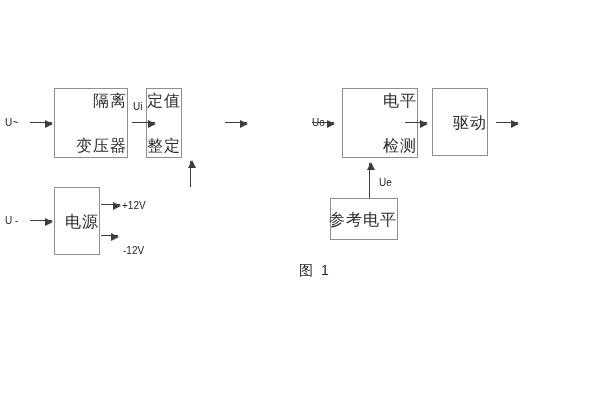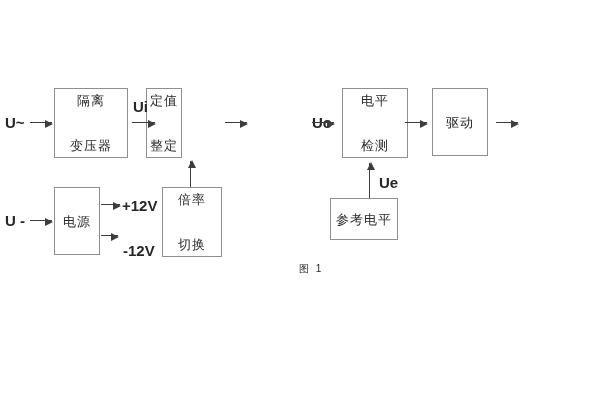--- a/index.html
+++ b/index.html
@@ -4,73 +4,69 @@
 <style>
   html,body { margin:0; padding:0; background:#ffffff; }
   .stage {
     position:relative; width:600px; height:400px; background:#ffffff;
     font-family:"Liberation Sans","DejaVu Sans",sans-serif; color:#2a2a2a;
     overflow:hidden;
   }
   .box {
     position:absolute; box-sizing:border-box;
     border:1px solid #8f8f8f; background:#ffffff;
-    display:flex; flex-direction:column; align-items:center; justify-content:center;
-    gap:32px; font-size:13px; letter-spacing:1px;
+    display:flex; flex-direction:column; align-items:flex-end; justify-content:center;
+    gap:32px; font-size:16px; letter-spacing:1px;
   }
   .box .bl { line-height:13px; white-space:nowrap; }
-  .sig { position:absolute; font-size:15px; line-height:14px; white-space:pre; color:#262626;font-weight:bold; }
+  .sig { position:absolute; font-size:10px; line-height:14px; white-space:pre; color:#262626; }
   
   .ah { position:absolute; height:0; border-top:1.5px solid #3d3d3d; }
   .ah::after {
     content:""; position:absolute; right:-1px; top:-3.3px; width:0; height:0;
     border-left:8px solid #3d3d3d; border-top:4px solid transparent; border-bottom:4px solid transparent;
   }
   
   .av { position:absolute; width:0; border-left:1.5px solid #3d3d3d; }
   .av::after {
     content:""; position:absolute; top:-1px; left:-3.3px; width:0; height:0;
     border-bottom:8px solid #3d3d3d; border-left:4px solid transparent; border-right:4px solid transparent;
   }
-  .caption { position:absolute; font-size:10px; letter-spacing:2px; color:#262626; white-space:pre; }
+  .caption { position:absolute; font-size:14px; letter-spacing:2px; color:#262626; white-space:pre; }
 </style>
 </head>
 <body>
 
 <div class="stage">
 
   <div class="box" style="left:54px;top:88px;width:74px;height:70px">
     <span class="bl">隔离</span>
     <span class="bl">变压器</span>
   </div>
 
   <div class="box" style="left:146px;top:88px;width:36px;height:70px">
     <span class="bl">定值</span>
     <span class="bl">整定</span>
   </div>
 
 
-  <div class="box" style="left:342px;top:88px;width:66px;height:70px">
+  <div class="box" style="left:342px;top:88px;width:76px;height:70px">
     <span class="bl">电平</span>
     <span class="bl">检测</span>
   </div>
 
   <div class="box" style="left:432px;top:88px;width:56px;height:68px">
     <span class="bl">驱动</span>
   </div>
 
 
   <div class="box" style="left:54px;top:187px;width:46px;height:68px">
     <span class="bl">电源</span>
   </div>
 
-  <div class="box" style="left:162px;top:187px;width:60px;height:70px">
-    <span class="bl">倍率</span>
-    <span class="bl">切换</span>
-  </div>
 
   <div class="box" style="left:330px;top:198px;width:68px;height:42px">
     <span class="bl">参考电平</span>
   </div>
 
   <span class="sig" style="left:5px;top:116px">U~</span>
   <span class="sig" style="left:5px;top:214px">U -</span>
   <span class="sig" style="left:133px;top:100px">Ui</span>
   <span class="sig" style="left:312px;top:116px">Uo</span>
   <span class="sig" style="left:379px;top:176px">Ue</span>

